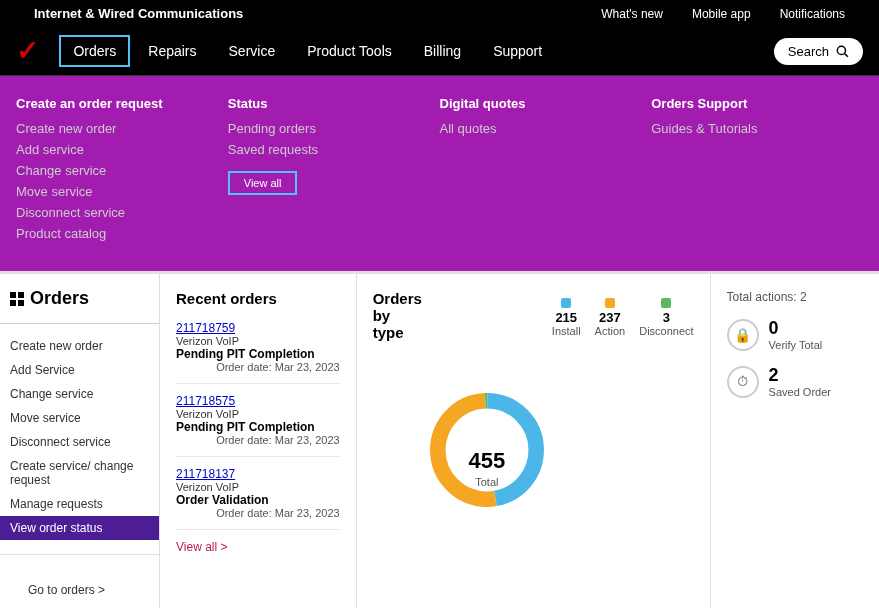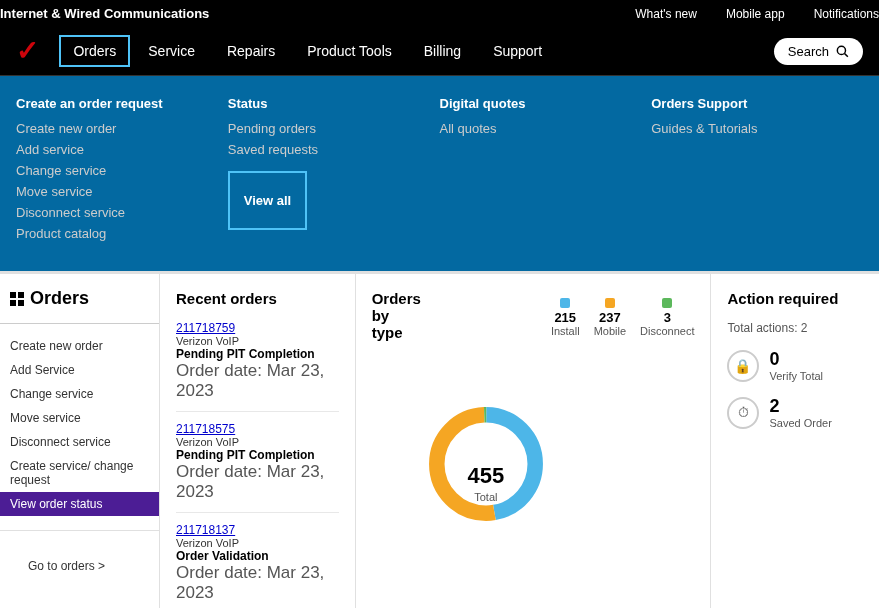--- a/index.html
+++ b/index.html
@@ -5,21 +5,21 @@
     * { margin: 0; padding: 0; box-sizing: border-box; }
     body { font-family: Arial, sans-serif; font-size: 13px; background: #fff; width: 879px; overflow-x: hidden; }
 
     
     .top-bar {
       background: #000;
       color: #fff;
       display: flex;
       align-items: center;
       justify-content: space-between;
-      padding: 6px 0;
+      padding: 6px 34px;
       font-size: 12px;
     }
     .top-bar-left { font-weight: bold; font-size: 13px; }
     .top-bar-right { display: flex; gap: 29px; }
     .top-bar-right span { cursor: pointer; color: #fff; }
 
     
     .nav-bar {
       background: #000;
       display: flex;
@@ -62,21 +62,21 @@
       display: flex;
       align-items: center;
       gap: 6px;
       cursor: pointer;
       font-size: 13px;
     }
     .search-icon-svg { width: 14px; height: 14px; }
 
     
     .mega-menu {
-      background: #0369a1;
+      background: #a21caf;
       color: #fff;
       display: flex;
       padding: 20px 16px 24px 16px;
       gap: 0;
     }
     .menu-col {
       flex: 1;
       padding-right: 20px;
     }
     .menu-col-title {
@@ -89,25 +89,24 @@
       color: #ccc;
       font-size: 13px;
       margin-bottom: 6px;
       cursor: pointer;
       display: block;
     }
     .view-all-btn {
       display: inline-block;
       border: 2px solid #4fc3f7;
       color: #fff;
-      padding: 20px 14px;
+      padding: 4px 14px;
       margin-top: 8px;
       cursor: pointer;
-      font-size: 13px;
-      font-weight: bold;
+      font-size: 11px;
     }
 
     
     .main-content {
       display: flex;
       min-height: 280px;
       border-top: 3px solid #e0e0e0;
     }
 
     
@@ -197,22 +196,23 @@
     .order-subtitle {
       font-size: 11px;
       color: #333;
     }
     .order-status {
       font-size: 12px;
       font-weight: bold;
       color: #000;
     }
     .order-date {
-      font-size: 17px;
+      font-size: 11px;
       color: #555;
+      text-align: right;
     }
     .view-all-link {
       display: flex;
       align-items: center;
       gap: 4px;
       color: #be185d;
       font-size: 12px;
       cursor: pointer;
     }
 
@@ -313,22 +313,22 @@
     <span>What's new</span>
     <span>Mobile app</span>
     <span>Notifications</span>
   </div>
 </div>
 
 <div class="nav-bar">
   <div class="logo">✓</div>
   <div class="nav-items">
     <div class="nav-item active">Orders</div>
+    <div class="nav-item">Repairs</div>
     <div class="nav-item">Service</div>
-    <div class="nav-item">Repairs</div>
     <div class="nav-item">Product Tools</div>
     <div class="nav-item">Billing</div>
     <div class="nav-item">Support</div>
   </div>
   <button class="search-btn">
     <span>Search</span>
     <svg class="search-icon-svg" viewBox="0 0 24 24" fill="none" stroke="#000" stroke-width="2.5">
       <circle cx="11" cy="11" r="7"></circle>
       <line x1="16.5" y1="16.5" x2="22" y2="22"></line>
     </svg>
@@ -377,20 +377,21 @@
       </div>
       <span>Orders</span>
     </div>
     <div class="sidebar-nav">
       <a class="sidebar-nav-item">Create new order</a>
       <a class="sidebar-nav-item">Add Service</a>
       <a class="sidebar-nav-item">Change service</a>
       <a class="sidebar-nav-item">Move service</a>
       <a class="sidebar-nav-item">Disconnect service</a>
       <a class="sidebar-nav-item">Create service/ change request</a>
+      <a class="sidebar-nav-item">Manage requests</a>
       <a class="sidebar-nav-item active">View order status</a>
     </div>
     <div class="sidebar-footer">
       <a>Go to orders &gt;</a>
     </div>
   </div>
 
   <div class="dashboard">
 
     <div class="recent-orders">
@@ -438,32 +439,31 @@
       </div>
       <div class="legend">
         <div class="legend-item">
           <div class="legend-dot" style="background:#4db6e8;"></div>
           <span class="legend-value">215</span>
           <span class="legend-name">Install</span>
         </div>
         <div class="legend-item">
           <div class="legend-dot" style="background:#f5a623;"></div>
           <span class="legend-value">237</span>
-          <span class="legend-name">Mobile</span>
+          <span class="legend-name">Action</span>
         </div>
         <div class="legend-item">
           <div class="legend-dot" style="background:#5cb85c;"></div>
           <span class="legend-value">3</span>
           <span class="legend-name">Disconnect</span>
         </div>
       </div>
     </div>
 
     <div class="action-required">
-      <div class="section-title">Action required</div>
       <div class="action-subtitle">Total actions: 2</div>
       <div class="action-item">
         <div class="action-icon">🔒</div>
         <div>
           <div class="action-count">0</div>
           <div class="action-name">Verify Total</div>
         </div>
       </div>
       <div class="action-item">
         <div class="action-icon">⏱</div>

